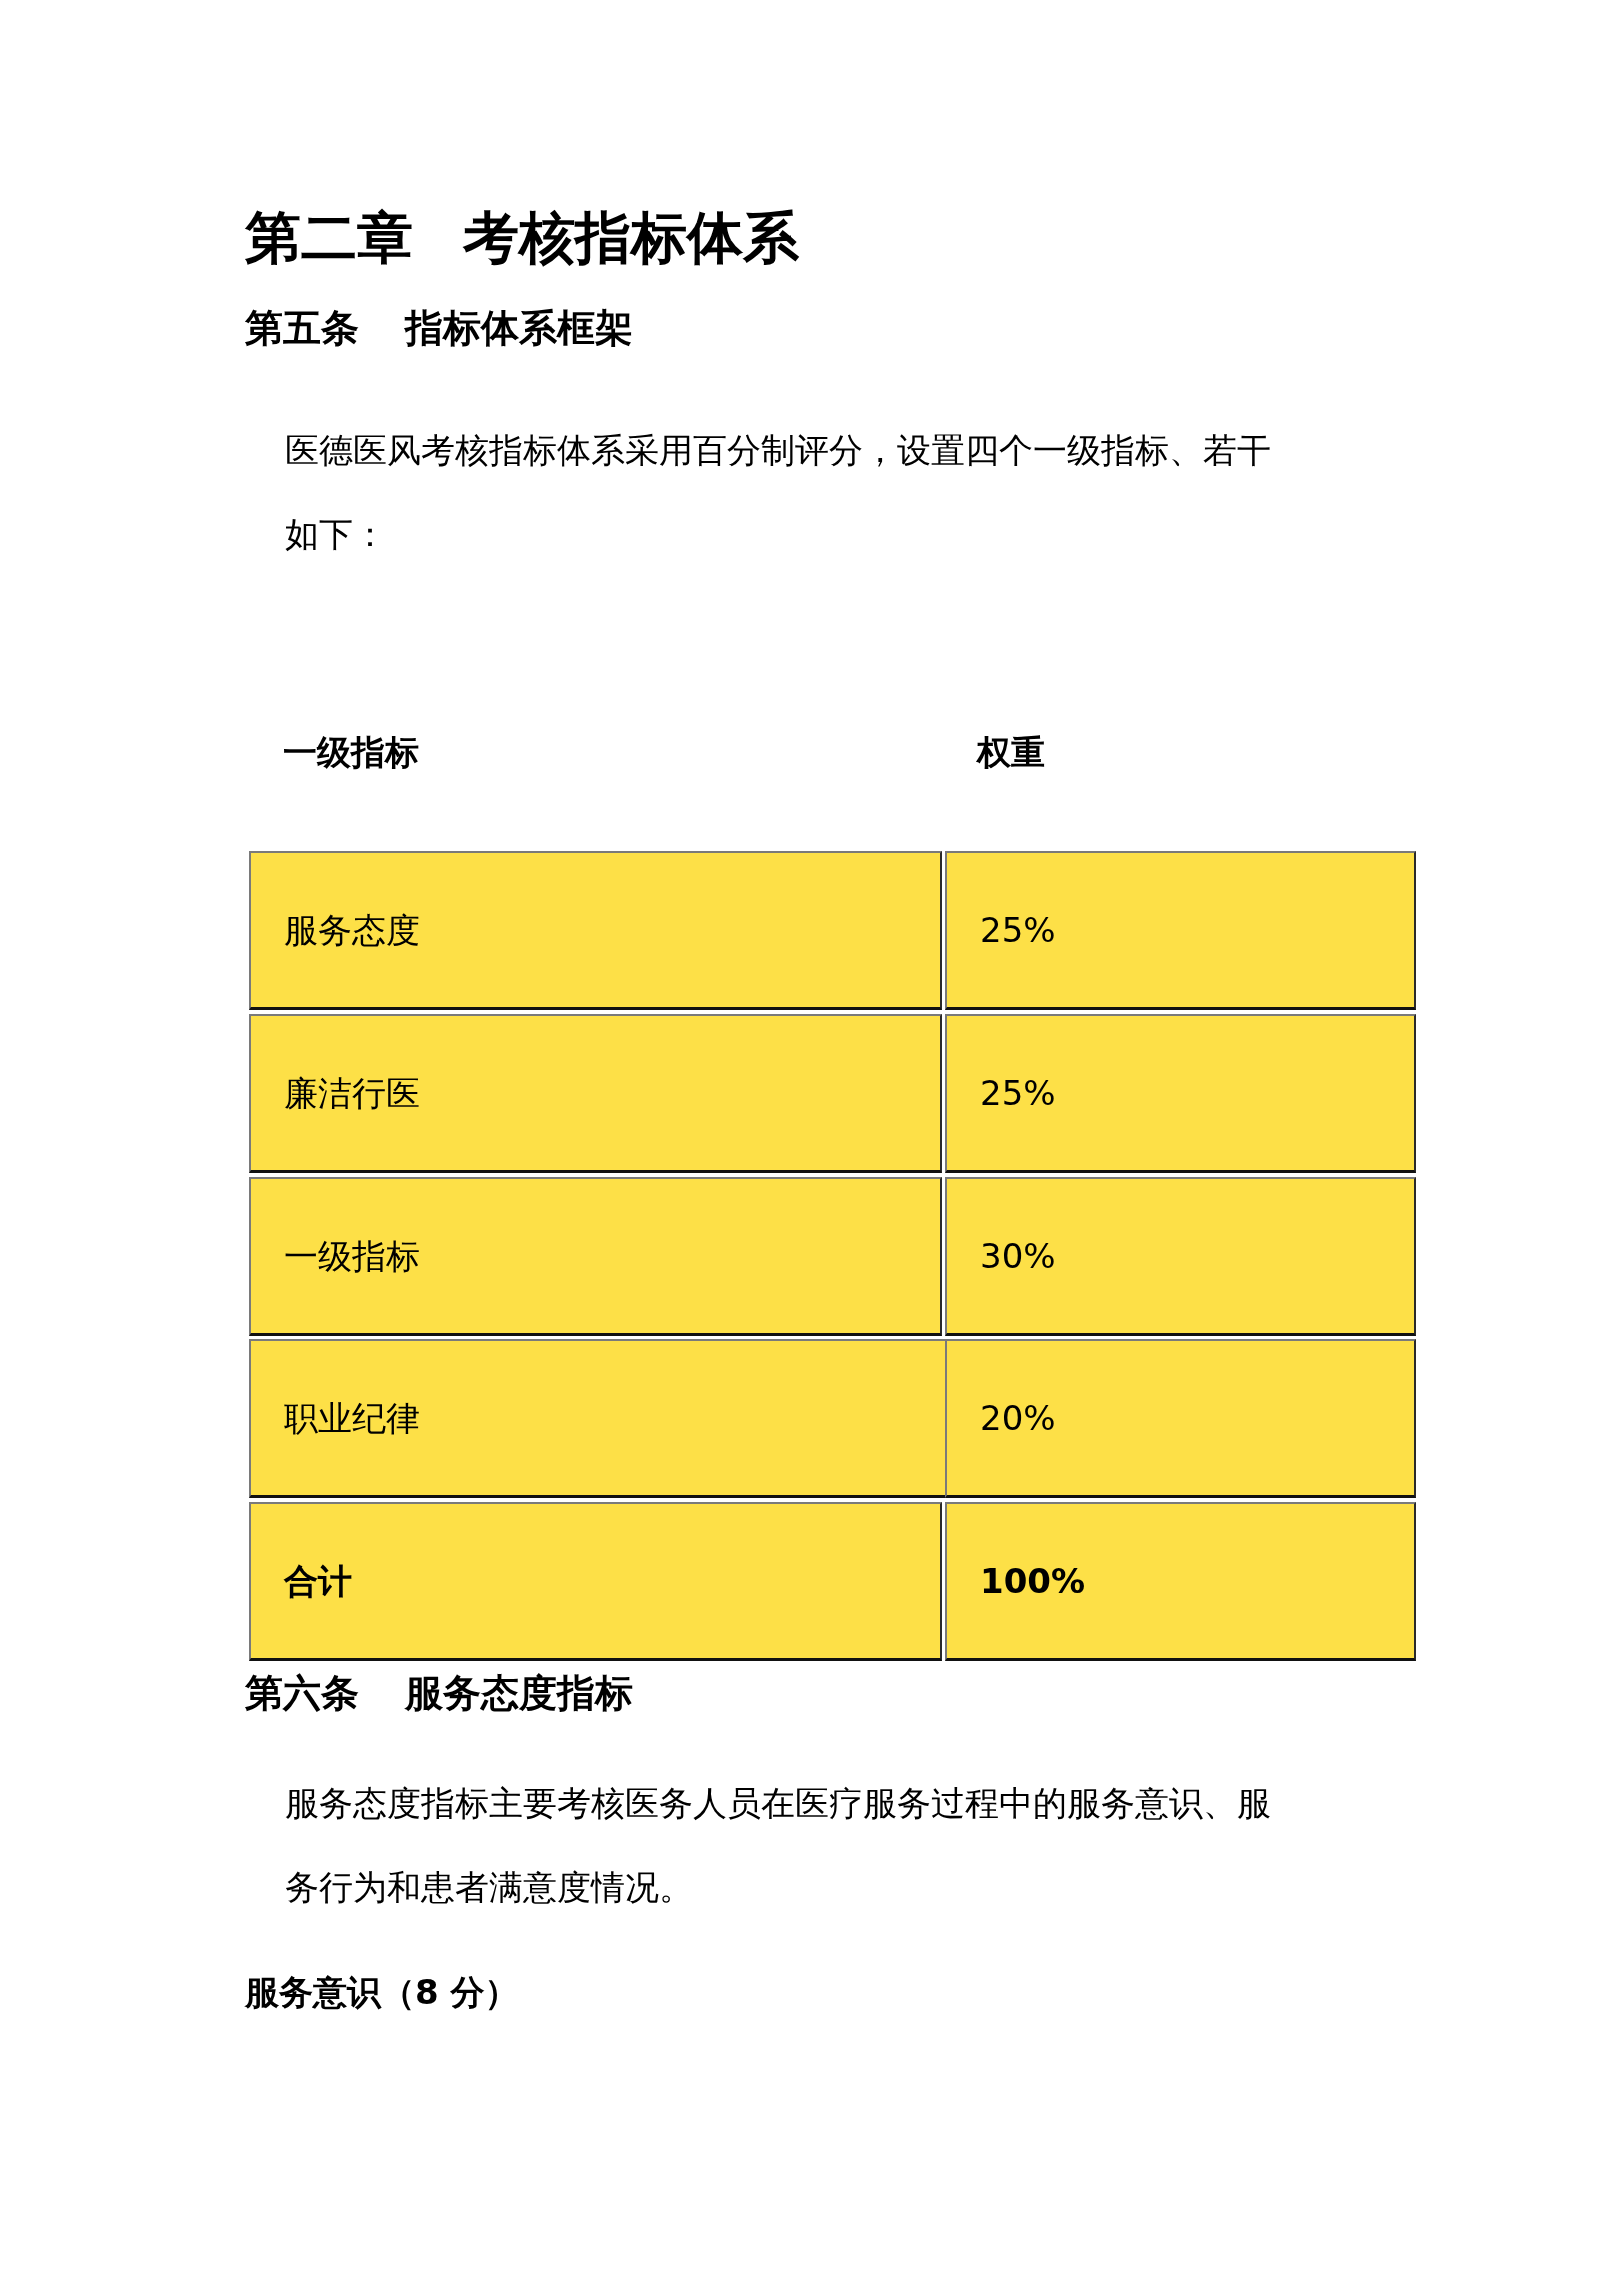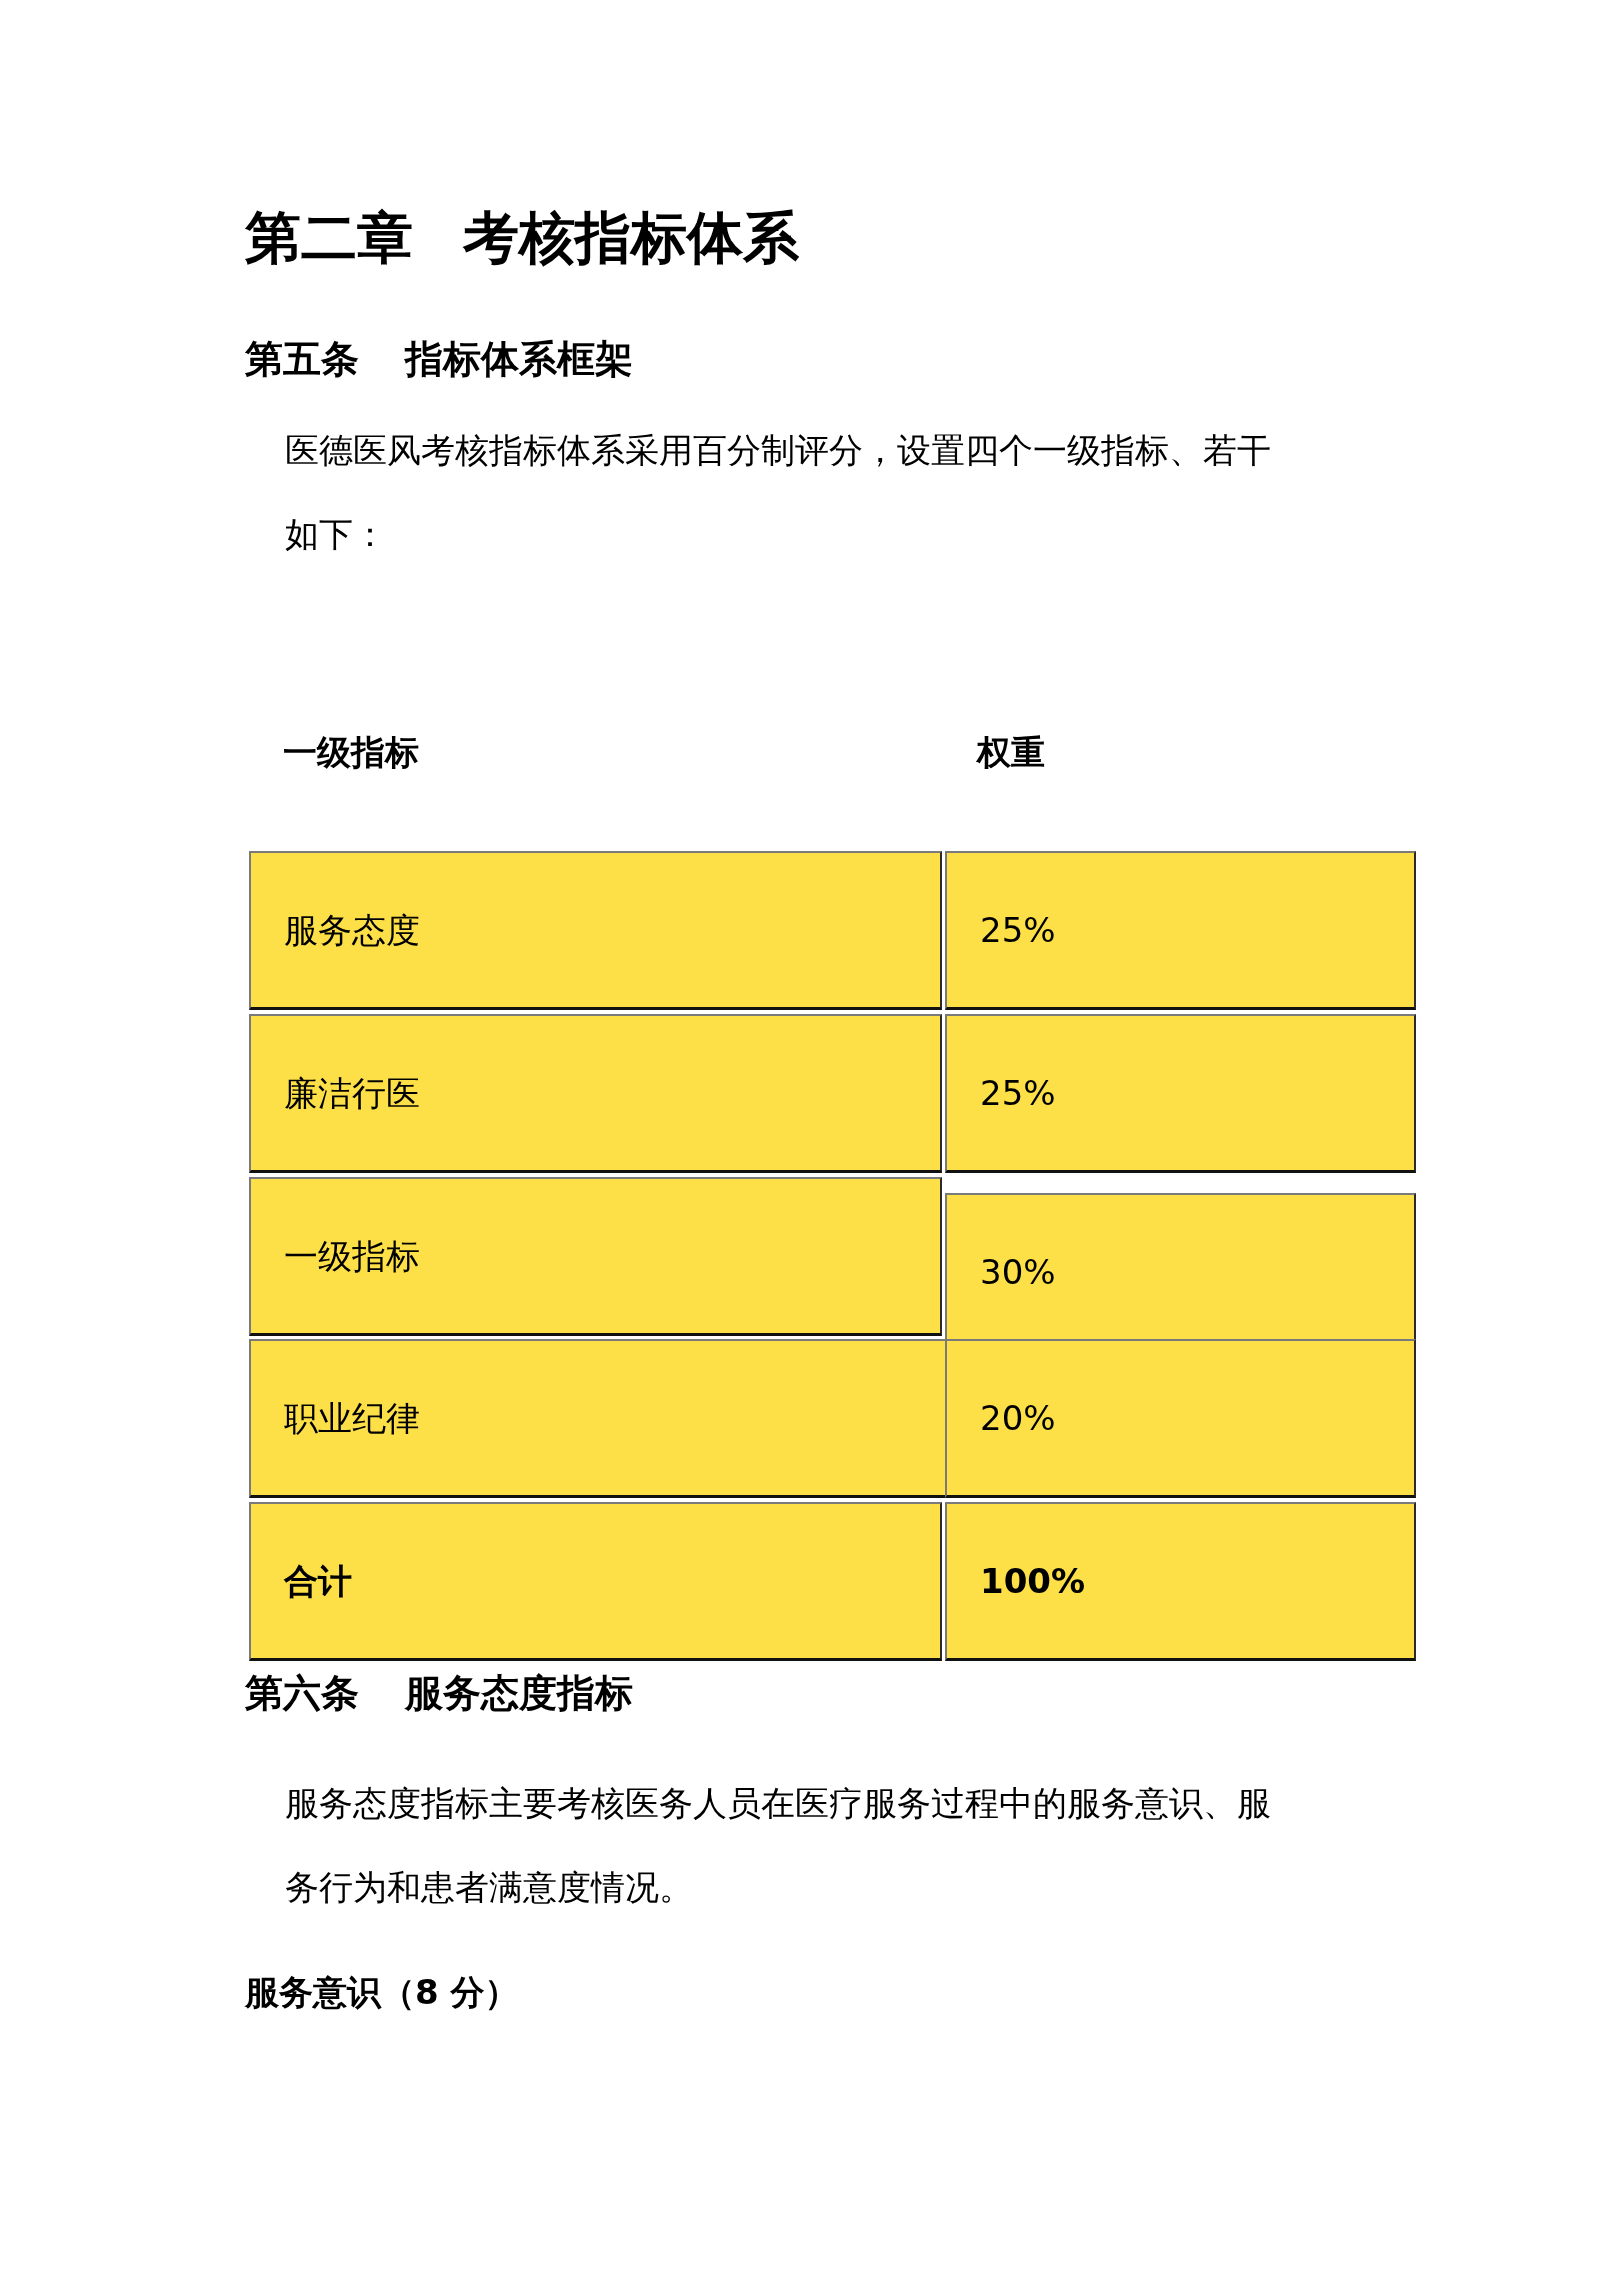--- a/index.html
+++ b/index.html
@@ -26,21 +26,21 @@
   }
   .cell.total span { font-weight: bold; }
 </style>
 </head>
 <body>
 
 <div class="abs chapter">
   <span>第二章</span><span class="gap"></span><span>考核指标体系</span>
 </div>
 
-<div class="abs article" style="top:333px;">
+<div class="abs article" style="top:302px;">
   <span>第五条</span><span class="gap" style="width:46px"></span><span>指标体系框架</span>
 </div>
 
 <div class="abs body-text" style="top:408px;">
   <div>医德医风考核指标体系采用百分制评分，设置四个一级指标、若干</div>
   <div>如下：</div>
 </div>
 
 <div class="abs th" style="left:283px; top:729px;">一级指标</div>
 <div class="abs th" style="left:977px; top:729px;">权重</div>
@@ -56,21 +56,21 @@
   <div class="cell" style="left:249px; top:1014px; width:693px; height:159px;">
       <span>廉洁行医</span>
     </div>
   <div class="cell" style="left:945px; top:1014px; width:471px; height:159px;">
       <span>25%</span>
     </div>
 
   <div class="cell" style="left:249px; top:1177px; width:693px; height:159px;">
       <span>一级指标</span>
     </div>
-  <div class="cell" style="left:945px; top:1177px; width:471px; height:159px;margin-top:16px;">
+  <div class="cell" style="left:945px; top:1177px; width:471px; height:159px;">
       <span>30%</span>
     </div>
 
   <div class="cell" style="left:249px; top:1339px; width:828px; height:159px;">
       <span>职业纪律</span>
     </div>
   <div class="cell" style="left:945px; top:1339px; width:471px; height:159px;">
       <span>20%</span>
     </div>
 

